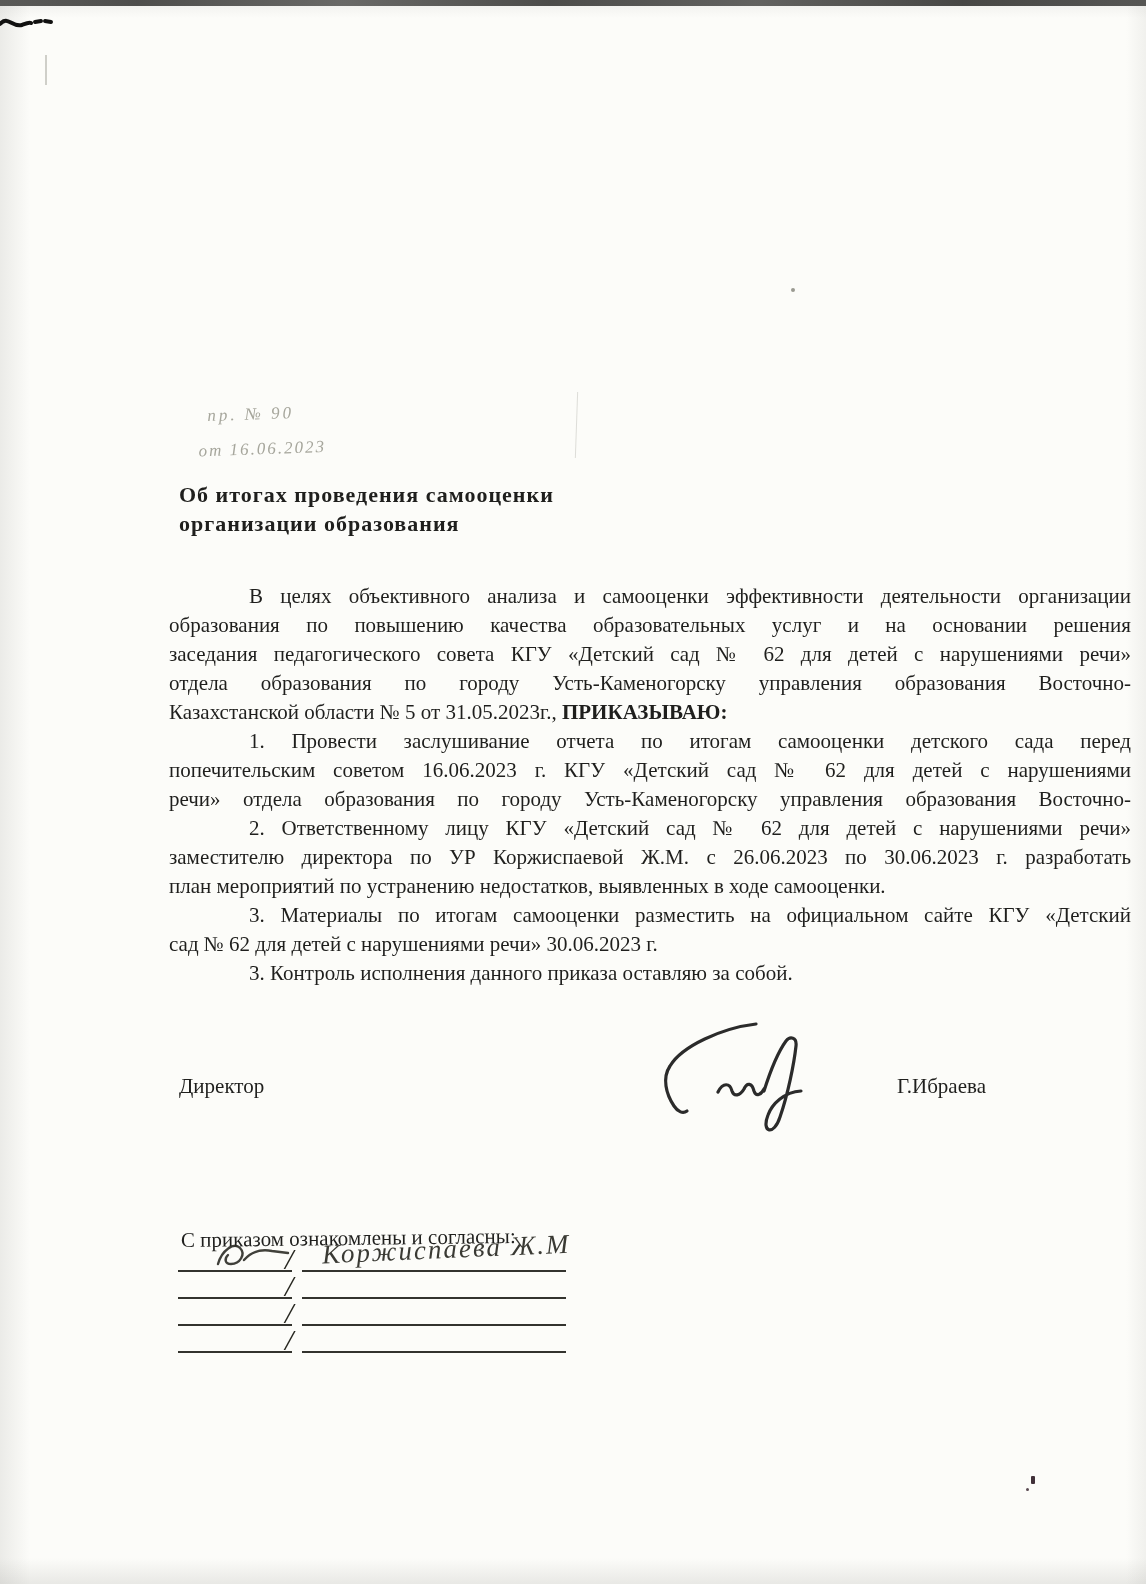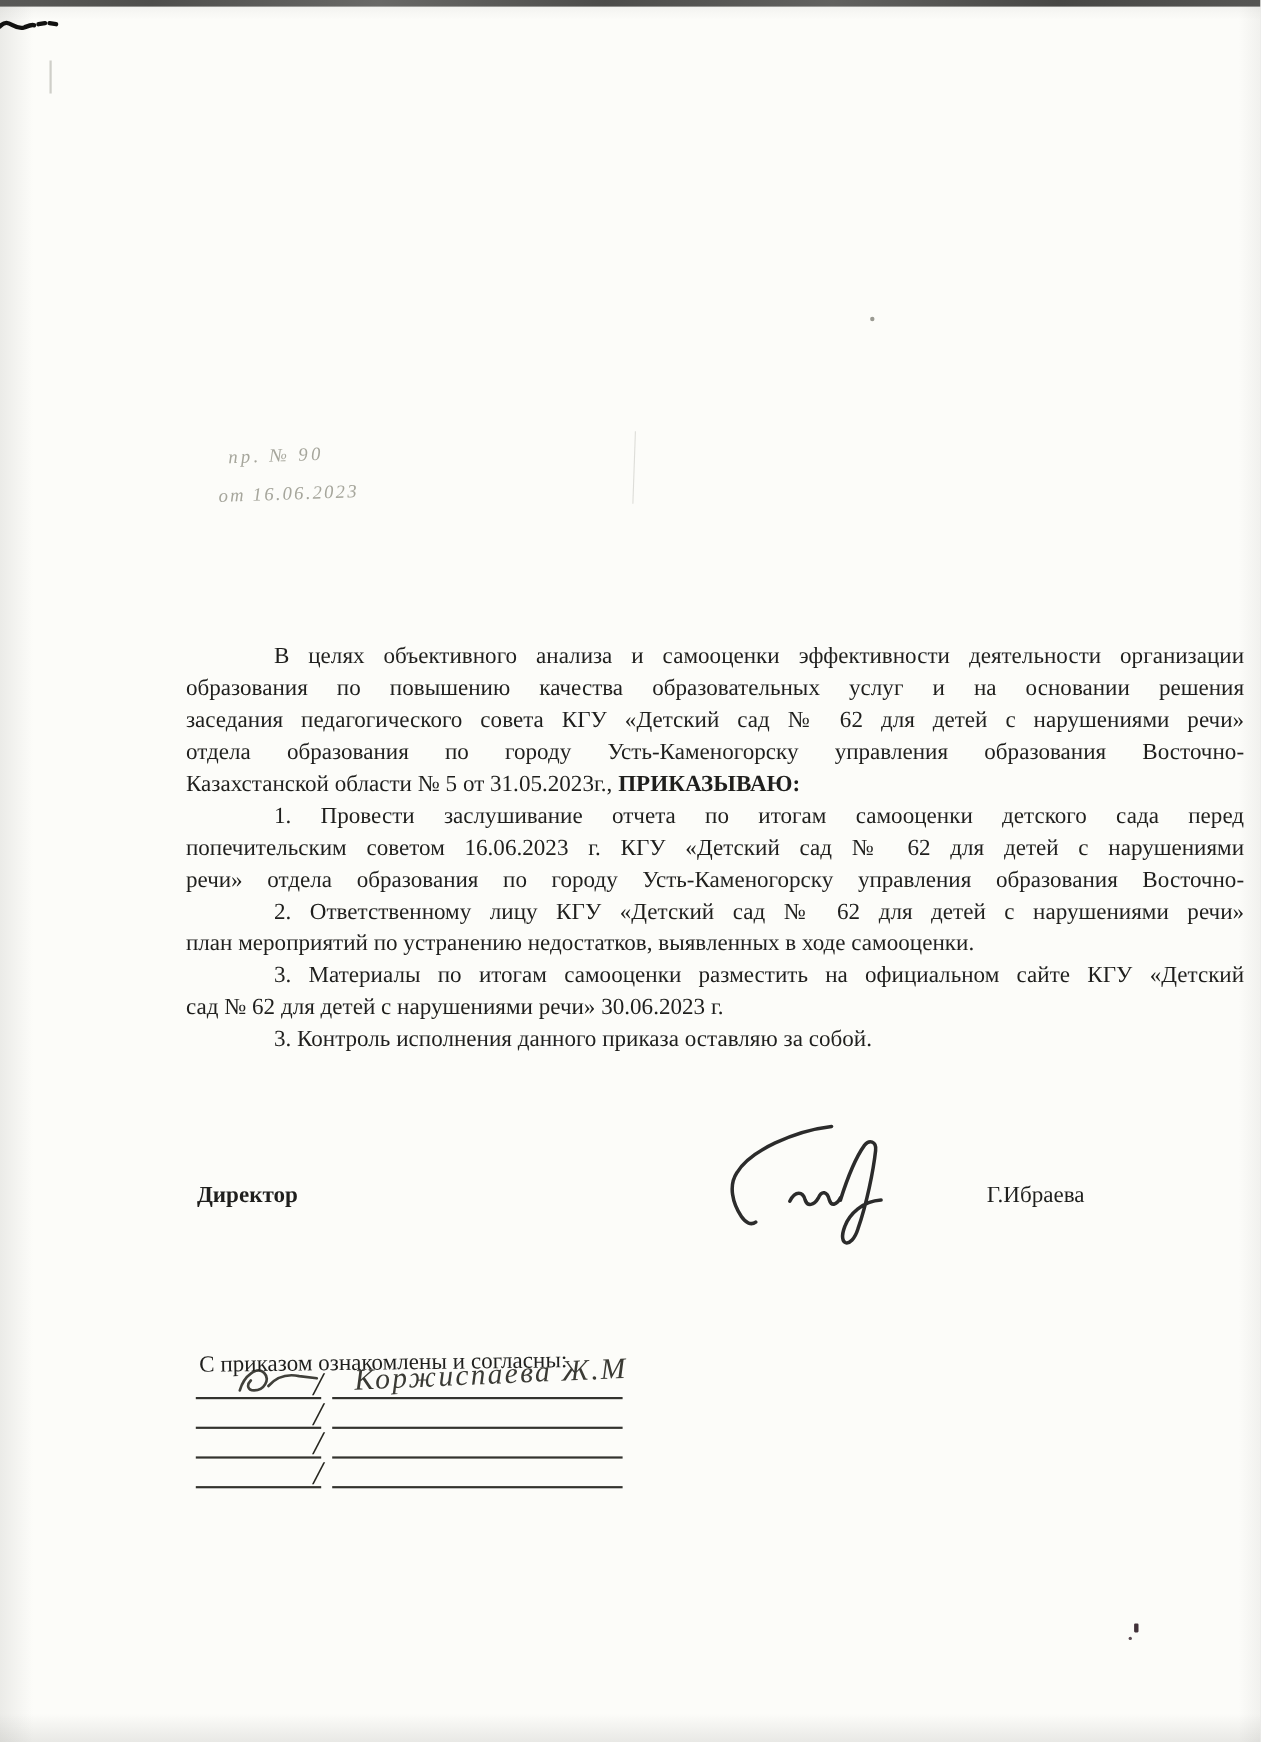--- a/index.html
+++ b/index.html
@@ -36,21 +36,21 @@
     font-weight:bold;font-size:22px;line-height:29px;letter-spacing:1px;
   }
   .order-body{
     position:absolute;left:169px;top:582px;width:962px;
     font-size:21px;line-height:29px;
   }
   .line{text-align:justify;text-align-last:justify;}
   .line.last{text-align-last:left;}
   .line.first{text-indent:80px;}
   .b{font-weight:bold;}
-  .sig-position{position:absolute;left:179px;top:1074px;font-weight:bold;font-size:21px;}
+  .sig-position{position:absolute;left:179px;top:1074px;font-weight:normal;font-size:21px;}
   .sig-name{position:absolute;left:897px;top:1074px;font-weight:normal;font-size:21px;}
   .director-signature{position:absolute;left:660px;top:1012px;}
   .ack-heading{
     position:absolute;left:181px;top:1226px;
     font-size:21px;transform:rotate(-0.7deg);
   }
   .ack-row{position:absolute;left:178px;width:390px;height:0;}
   .ack-row .seg{position:absolute;border-top:2px solid #33332e;top:0;}
   .ack-row .seg.short{left:0;width:114px;}
   .ack-row .seg.long{left:124px;width:264px;}
@@ -82,31 +82,36 @@
     <path d="M45,9 l6,1" fill="none" stroke="#111110" stroke-width="4" stroke-linecap="round"></path>
   </svg>
   <div class="fold-line"></div>
   <div class="crease"></div>
 
   <div class="note">
     <div>пр. № 90</div>
     <div class="n2">от 16.06.2023</div>
   </div>
 
+  <div class="title">
+    <div>Об итогах проведения самооценки</div>
+    <div>организации образования</div>
+  </div>
 
   <div class="order-body">
       <div class="line first"><span>В целях объективного анализа и самооценки эффективности деятельности организации</span></div>
       <div class="line"><span>образования по повышению качества образовательных услуг и на основании решения</span></div>
       <div class="line"><span>заседания педагогического совета КГУ «Детский сад № 62 для детей с нарушениями речи»</span></div>
       <div class="line"><span>отдела образования по городу Усть-Каменогорску управления образования Восточно-</span></div>
       <div class="line last"><span>Казахстанской области № 5 от 31.05.2023г., </span><span class="b">ПРИКАЗЫВАЮ:</span></div>
       <div class="line first"><span>1. Провести заслушивание отчета по итогам самооценки детского сада перед</span></div>
       <div class="line"><span>попечительским советом 16.06.2023 г. КГУ «Детский сад № 62 для детей с нарушениями</span></div>
       <div class="line"><span>речи» отдела образования по городу Усть-Каменогорску управления образования Восточно-</span></div>
       <div class="line first"><span>2. Ответственному лицу КГУ «Детский сад № 62 для детей с нарушениями речи»</span></div>
+      <div class="line"><span>заместителю директора по УР Коржиспаевой Ж.М. с 26.06.2023 по 30.06.2023 г. разработать</span></div>
       <div class="line last"><span>план мероприятий по устранению недостатков, выявленных в ходе самооценки.</span></div>
       <div class="line first"><span>3. Материалы по итогам самооценки разместить на официальном сайте КГУ «Детский</span></div>
       <div class="line last"><span>сад № 62 для детей с нарушениями речи» 30.06.2023 г.</span></div>
       <div class="line first last"><span>3. Контроль исполнения данного приказа оставляю за собой.</span></div>
     </div>
 
   <div class="sig-position">Директор</div>
 
   <svg class="director-signature" width="175" height="125" viewBox="0 0 175 125">
     <g fill="none" stroke="#1a1a1a" stroke-width="3.2" stroke-linecap="round" opacity="0.92">

